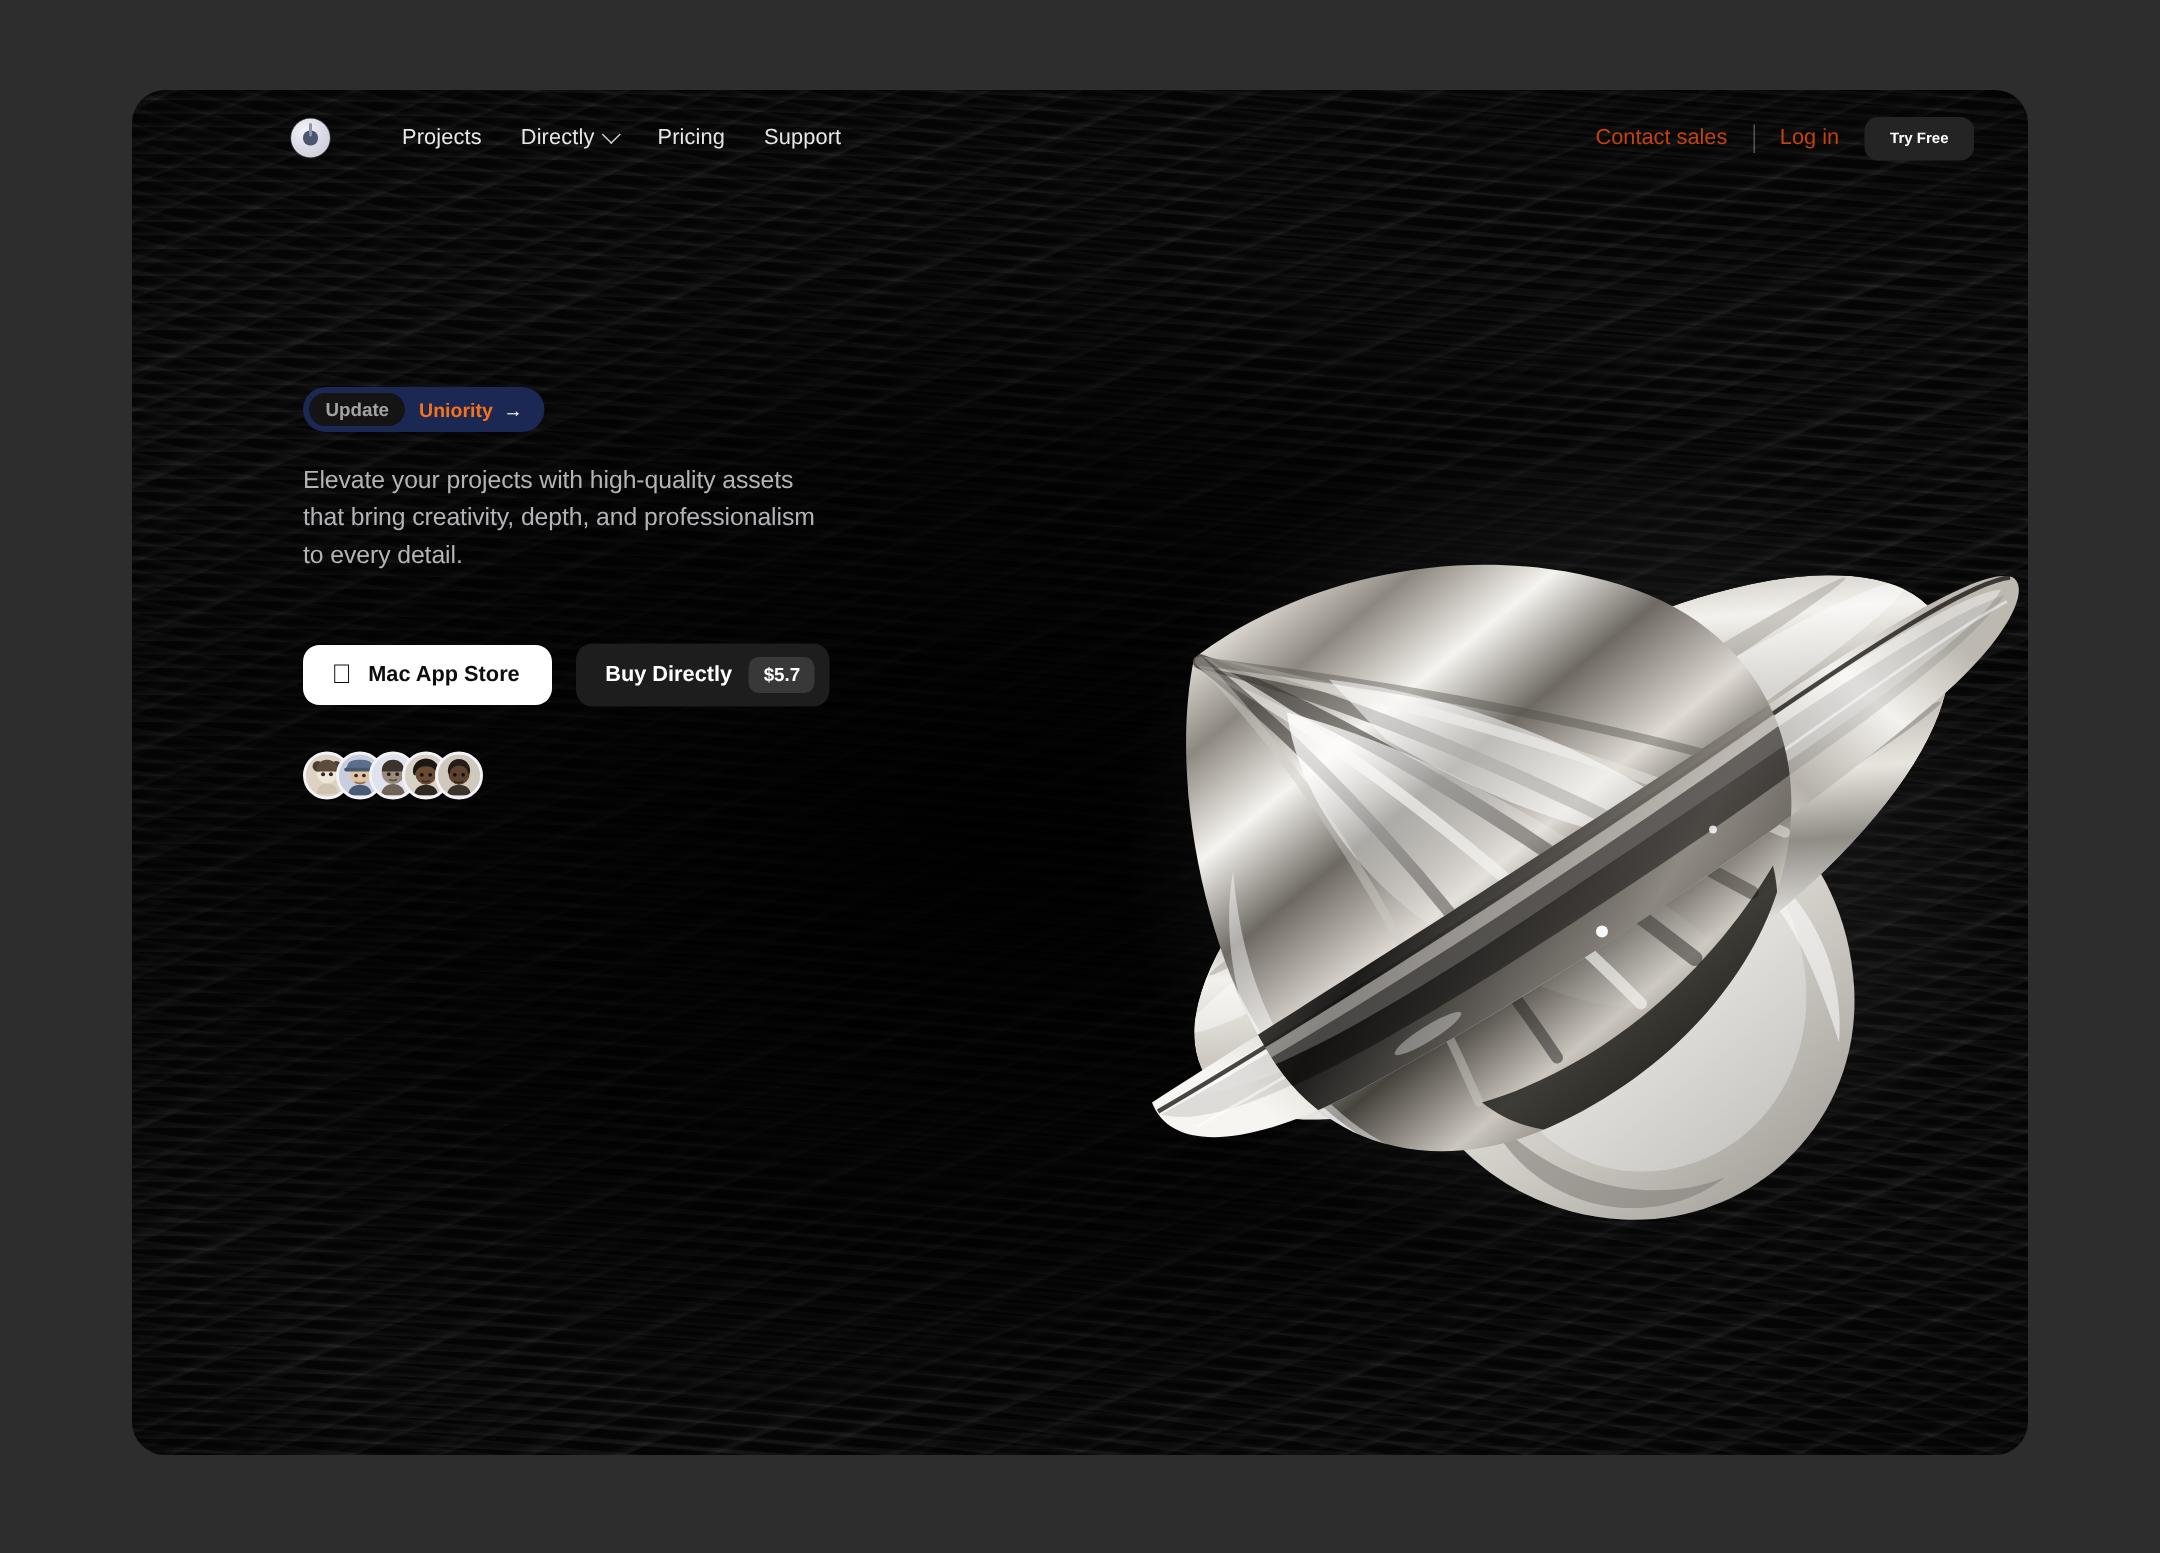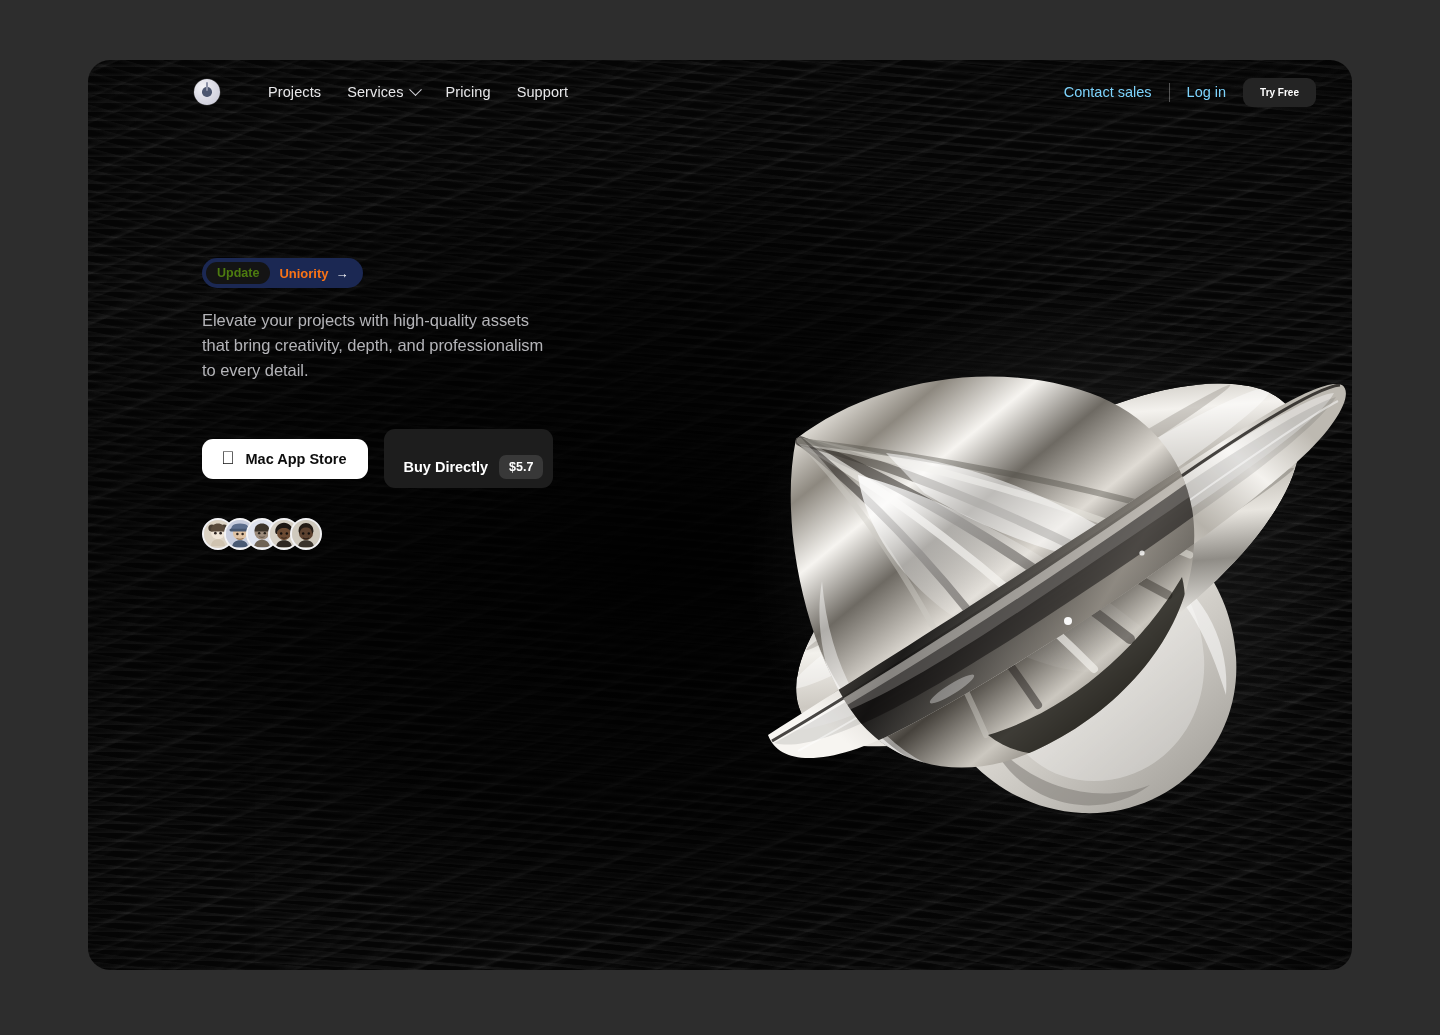--- a/index.html
+++ b/index.html
@@ -154,21 +154,21 @@
     display: inline-block;
   }
 
   .nav-right {
     margin-left: auto;
     display: flex;
     align-items: center;
     gap: 17px;
   }
   .nav-action {
-    color: #7dd3fc;
+    color: #c2410c;
     font-size: 14.5px;
     cursor: pointer;
     white-space: nowrap;
   }
   .nav-divider {
     width: 1px; height: 19px;
     background: rgba(255,255,255,.30);
   }
   .btn-tryfree {
     background: #242424;
@@ -196,21 +196,21 @@
     display: inline-flex;
     align-items: center;
     gap: 9px;
     background: #1b2853;
     border-radius: 999px;
     padding: 4px 14px 4px 4px;
     cursor: pointer;
   }
   .badge-chip {
     background: #141414;
-    color: #4d7c0f;
+    color: #a3a3a3;
     font-size: 12.5px;
     font-weight: bold;
     padding: 4px 11px;
     border-radius: 999px;
     white-space: nowrap;
   }
   .badge-text {
     color: #f97316;
     font-size: 13px;
     font-weight: bold;
@@ -267,21 +267,21 @@
   .apple-glyph { font-size: 18px; line-height: 1; margin-top: -2px; }
 
   .btn-buy {
     display: inline-flex;
     align-items: center;
     gap: 11px;
     background: #1d1d1d;
     color: #ffffff;
     border: none;
     border-radius: 11px;
-    padding: 26px 10px 9px 19px;
+    padding: 9px 10px 9px 19px;
     font-size: 14.5px;
     font-weight: bold;
     cursor: pointer;
     font-family: inherit;
     white-space: nowrap;
   }
   .price-chip {
     background: #383838;
     color: #ffffff;
     font-size: 12.5px;
@@ -333,21 +333,21 @@
     <div class="vignette"></div>
 
     <div class="navbar">
       <div class="nav-left">
         <div class="logo-mark"></div>
         <div class="nav-links">
           <div class="nav-link">
             <span>Projects</span>
           </div>
           <div class="nav-link">
-            <span>Services</span>
+            <span>Directly</span>
             <span class="chevron"></span>
           </div>
           <div class="nav-link">
             <span>Pricing</span>
           </div>
           <div class="nav-link">
             <span>Support</span>
           </div>
         </div>
       </div>

